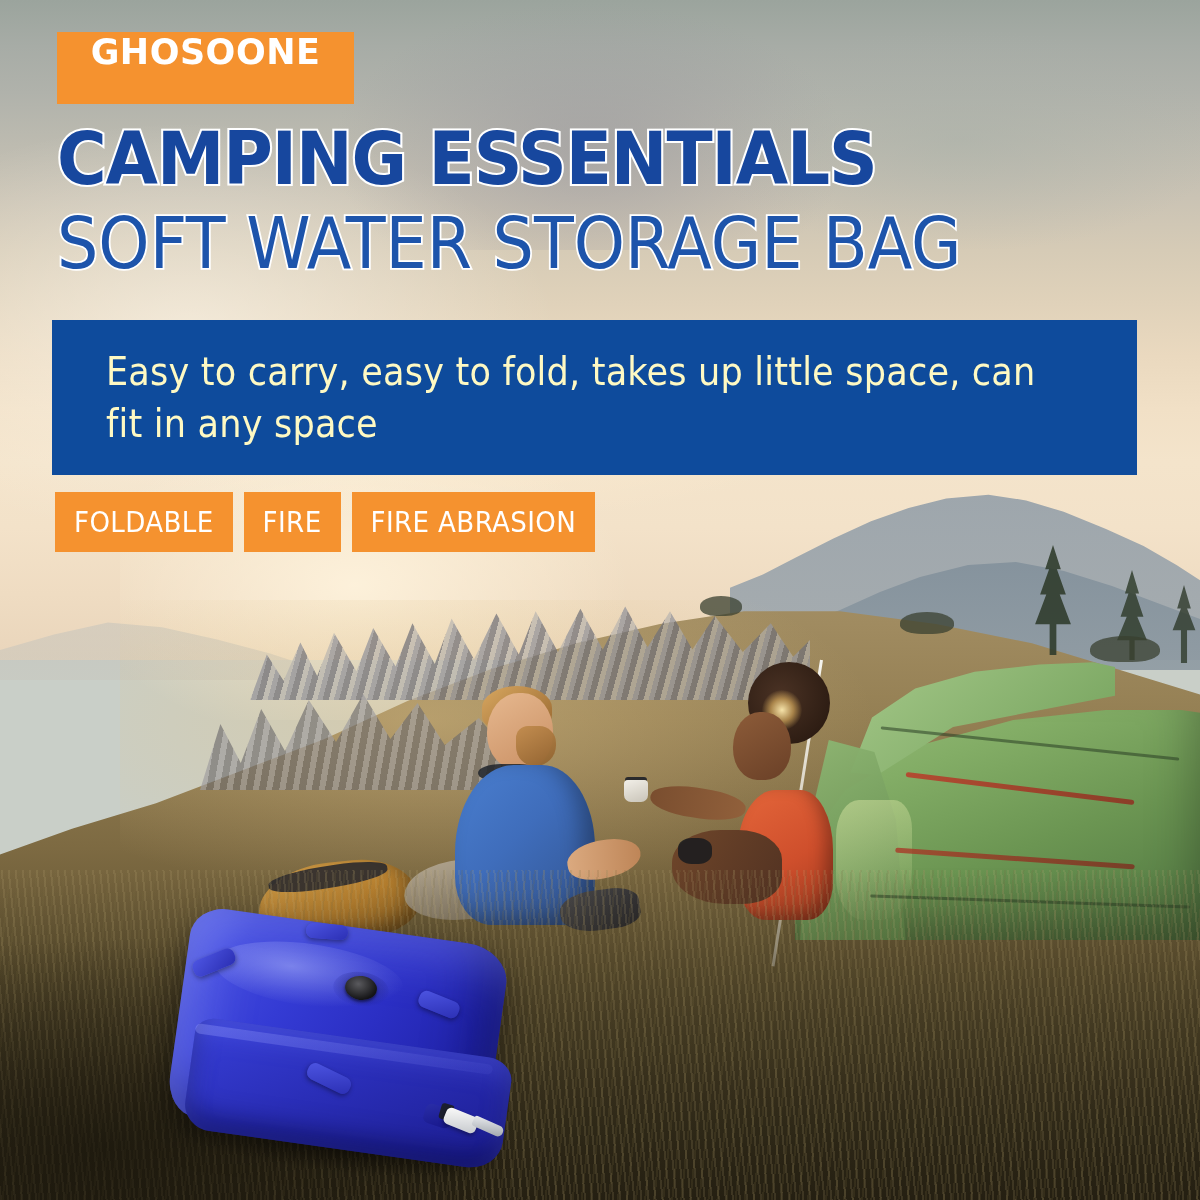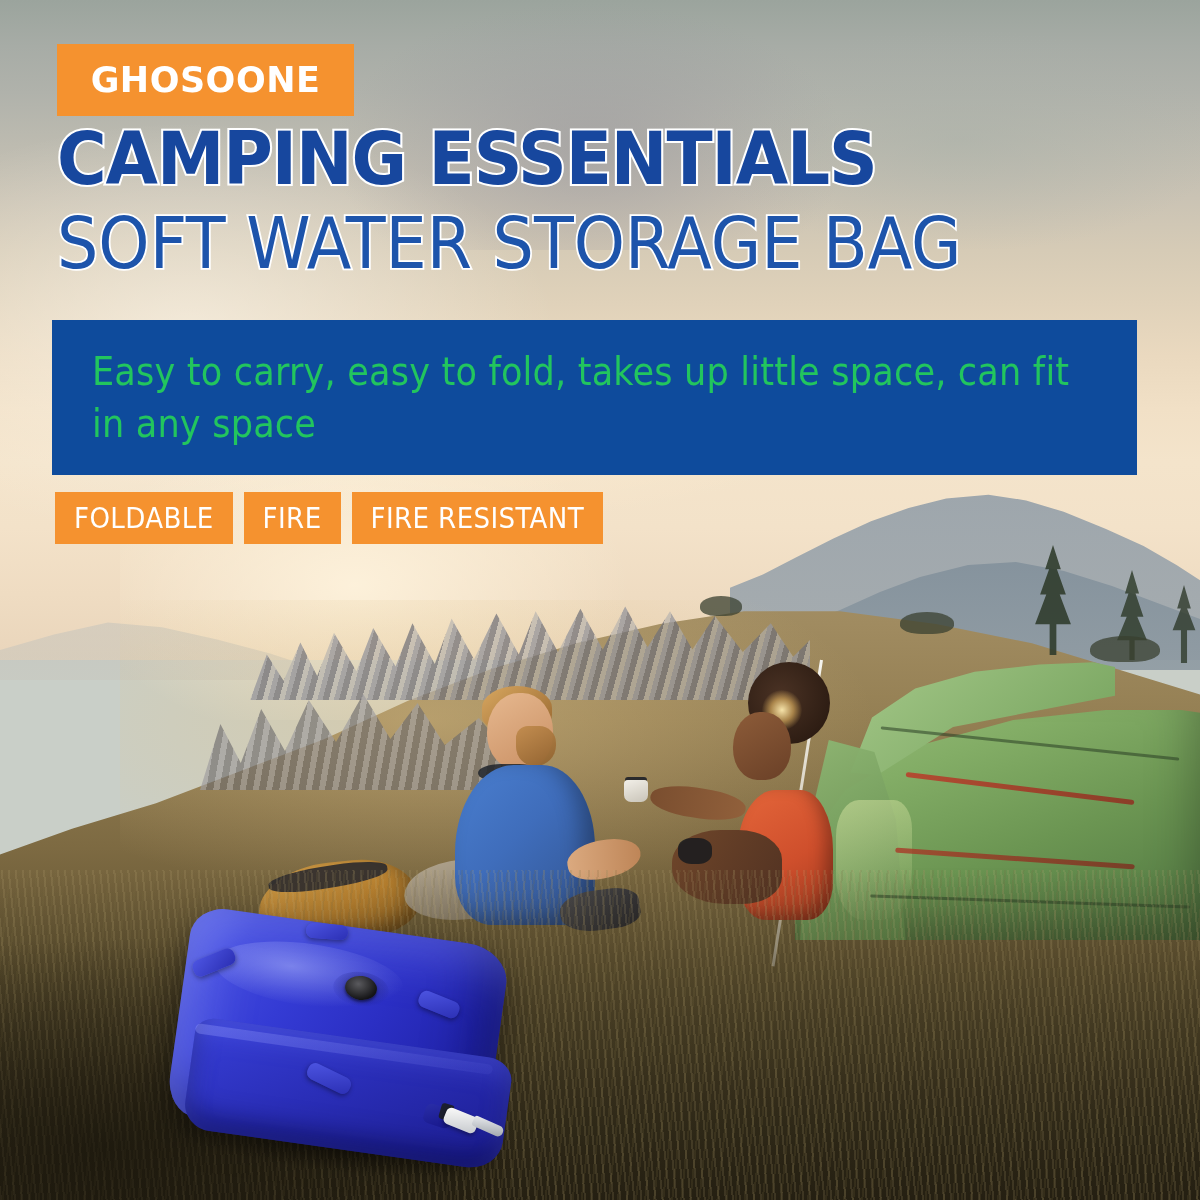--- a/index.html
+++ b/index.html
@@ -357,23 +357,23 @@
     background:#1c1f2e; border-radius:3px; transform:rotate(16deg);
   }
   .bag-shadow {
     position:absolute; left:-6px; top:196px; width:340px; height:58px;
     background:radial-gradient(ellipse at 50% 50%, rgba(10,8,4,.6), rgba(10,8,4,0) 72%);
     transform:rotate(6deg);
   }
 
   
   .brand-badge {
-    position:absolute; left:57px; top:44px; width:297px; height:72px;
+    position:absolute; left:57px; top:32px; width:297px; height:72px;
     background:#f5922f;
-    display:flex; align-items:center; justify-content:center;
+    display:flex; justify-content:center;
   }
   .brand-badge span {
     color:#ffffff; font-size:35px; font-weight:bold; letter-spacing:.5px;
     font-family:"DejaVu Sans", sans-serif;
   }
 
   .headline1 {
     position:absolute; left:57px; top:122px;
     font-family:"DejaVu Sans Condensed","Liberation Sans Narrow","Liberation Sans", sans-serif;
     font-size:73px; font-weight:bold; line-height:1;
@@ -394,29 +394,29 @@
     -webkit-text-stroke:3.5px #ffffff;
     paint-order:stroke fill;
   }
 
   .desc-banner {
     position:absolute; left:52px; top:320px; width:1085px; height:155px;
     background:#0e4b9c;
     display:flex; align-items:center;
   }
   .desc-banner p {
-    color:#22c55e;
+    color:#fef9c3;
     font-family:"DejaVu Sans Condensed","Liberation Sans Narrow","Liberation Sans", sans-serif;
     font-size:39px; font-weight:normal; line-height:1.32;
-    padding:0 40px; letter-spacing:.2px;
+    padding:0 54px; letter-spacing:.2px;
   }
 
   .tags { position:absolute; left:55px; top:492px; display:flex; gap:11px; }
   .tag {
-    background:#f5922f; height:52px;
+    background:#f5922f; height:60px;
     display:flex; align-items:center; justify-content:center;
     padding:0 19px;
   }
   .tag span {
     color:#ffffff;
     font-family:"DejaVu Sans Condensed","Liberation Sans Narrow","Liberation Sans", sans-serif;
     font-size:29px; font-weight:normal; letter-spacing:.4px;
   }
 </style>
 </head>
@@ -512,17 +512,17 @@
   </div>
 
   <div class="tags">
     <div class="tag">
       <span>FOLDABLE</span>
     </div>
     <div class="tag">
       <span>FIRE</span>
     </div>
     <div class="tag">
-      <span>FIRE RESISTANT</span>
+      <span>FIRE ABRASION</span>
     </div>
   </div>
 
 </div>
 
 </body></html>

